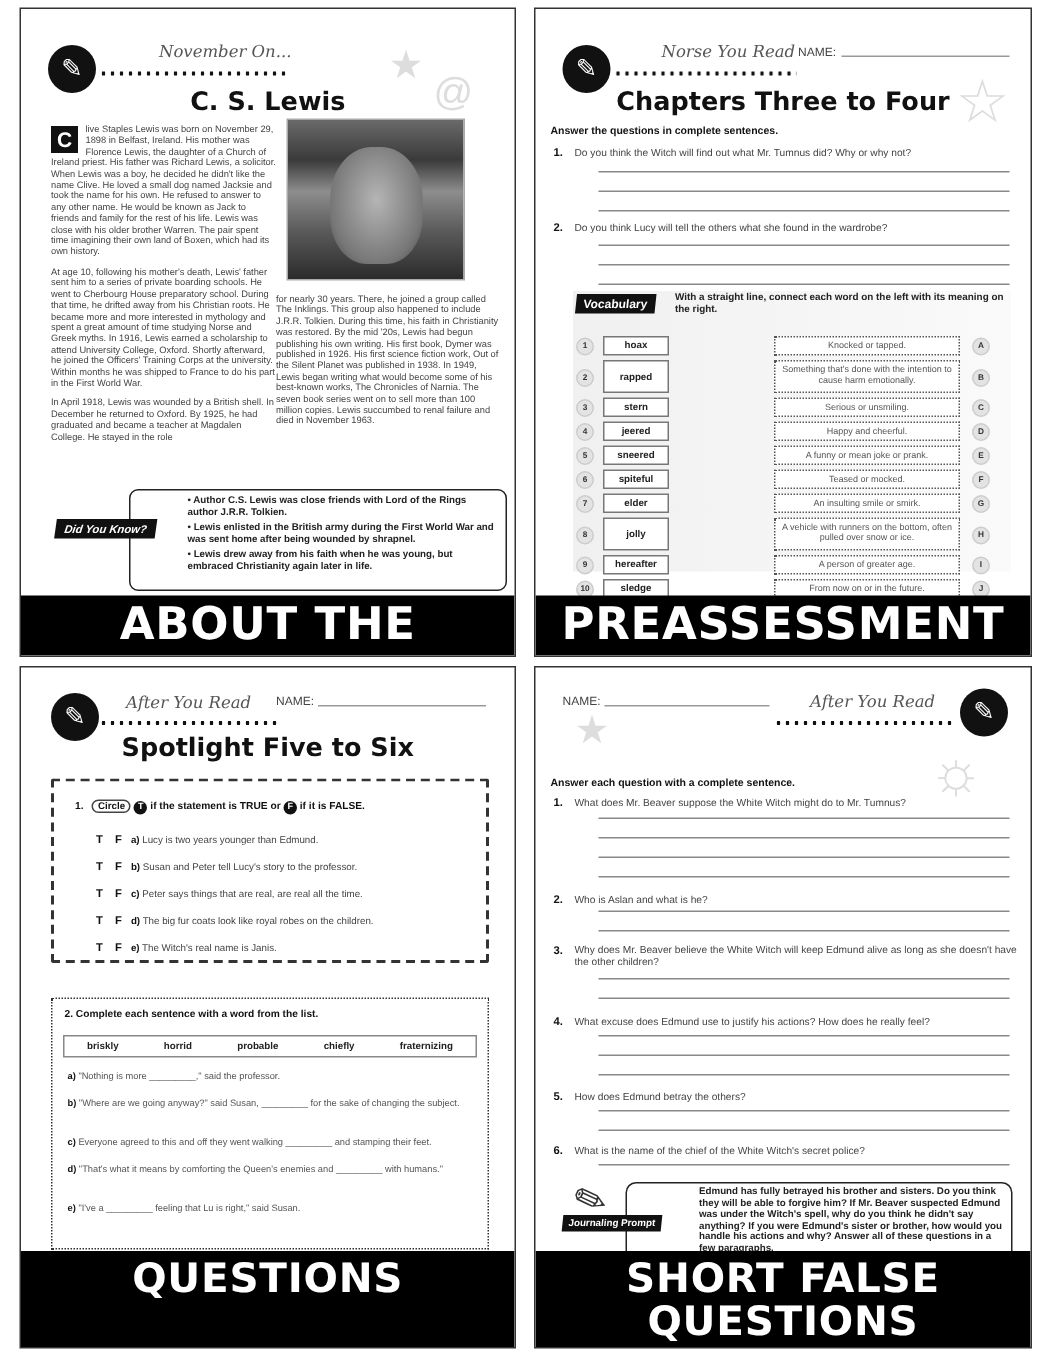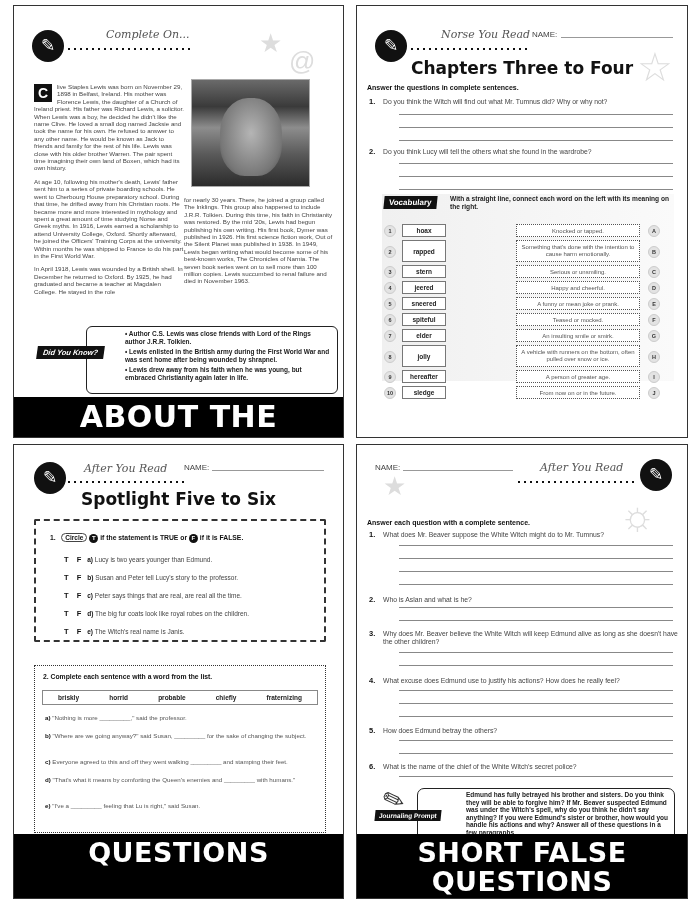--- a/index.html
+++ b/index.html
@@ -58,24 +58,25 @@
   
   .jp-box{position:absolute;left:60px;top:343px;width:258px;height:56px;border:1.5px solid #222;border-radius:7px;padding:2px 6px 0 48px;font-size:6.5px;font-weight:bold;color:#222;line-height:7.6px;}
   .jp-tag{position:absolute;left:18px;top:365px;background:#111;color:#fff;font-size:6.5px;font-weight:bold;padding:2px 4px;transform:skewX(-6deg);}
   .jp-pencil{position:absolute;left:26px;top:340px;font-size:26px;color:#333;transform:rotate(-20deg);}
 </style>
 </head>
 <body>
 
 <div class="panel p1">
   <div class="pencil" style="left:18px;top:24px;">✎</div>
-  <div class="kicker" style="left:92px;top:22px;">Complete On...</div>
+  <div class="kicker" style="left:92px;top:22px;">November On...</div>
   <div class="dots" style="left:52px;top:41px;width:126px;"></div>
   <div class="deco" style="left:245px;top:22px;">★</div>
   <div class="deco" style="left:275px;top:40px;">@</div>
+  <div class="title" style="top:52px;font-size:17px;">C. S. Lewis</div>
 
   <div class="bio" style="left:20px;top:77px;width:150px;">
     <p><span class="dropcap">C</span><span>live Staples Lewis was born on November 29, 1898 in Belfast, Ireland. His mother was Florence Lewis, the daughter of a Church of Ireland priest. His father was Richard Lewis, a solicitor. When Lewis was a boy, he decided he didn't like the name Clive. He loved a small dog named Jacksie and took the name for his own. He refused to answer to any other name. He would be known as Jack to friends and family for the rest of his life. Lewis was close with his older brother Warren. The pair spent time imagining their own land of Boxen, which had its own history.</span></p>
     <p>At age 10, following his mother's death, Lewis' father sent him to a series of private boarding schools. He went to Cherbourg House preparatory school. During that time, he drifted away from his Christian roots. He became more and more interested in mythology and spent a great amount of time studying Norse and Greek myths. In 1916, Lewis earned a scholarship to attend University College, Oxford. Shortly afterward, he joined the Officers' Training Corps at the university. Within months he was shipped to France to do his part in the First World War.</p>
     <p>In April 1918, Lewis was wounded by a British shell. In December he returned to Oxford. By 1925, he had graduated and became a teacher at Magdalen College. He stayed in the role</p>
   </div>
 
   <div class="photo">
       <div class="face"></div>
     </div>
@@ -175,20 +176,21 @@
       <div class="letter" style="top:1px;">I</div>
     </div>
     <div class="vrow" style="top:192px;">
       <div class="num" style="top:1px;">10</div>
       <div class="word" style="top:0;height:13px;line-height:12px;">sledge</div>
       <div class="meaning" style="top:0;height:13px;line-height:12px;">From now on or in the future.</div>
       <div class="letter" style="top:1px;">J</div>
     </div>
   </div>
 
+  <div class="banner one">PREASSESSMENT</div>
 </div>
 
 <div class="panel p3">
   <div class="pencil" style="left:20px;top:17px;">✎</div>
   <div class="kicker" style="left:70px;top:17px;">After You Read</div>
   <div class="dots" style="left:52px;top:35px;width:120px;"></div>
   <div class="name-field" style="left:170px;top:18px;">NAME:</div>
   <div class="name-line" style="left:198px;top:25px;width:112px;"></div>
   <div class="title" style="top:44px;font-size:17px;">Spotlight Five to Six</div>
 

